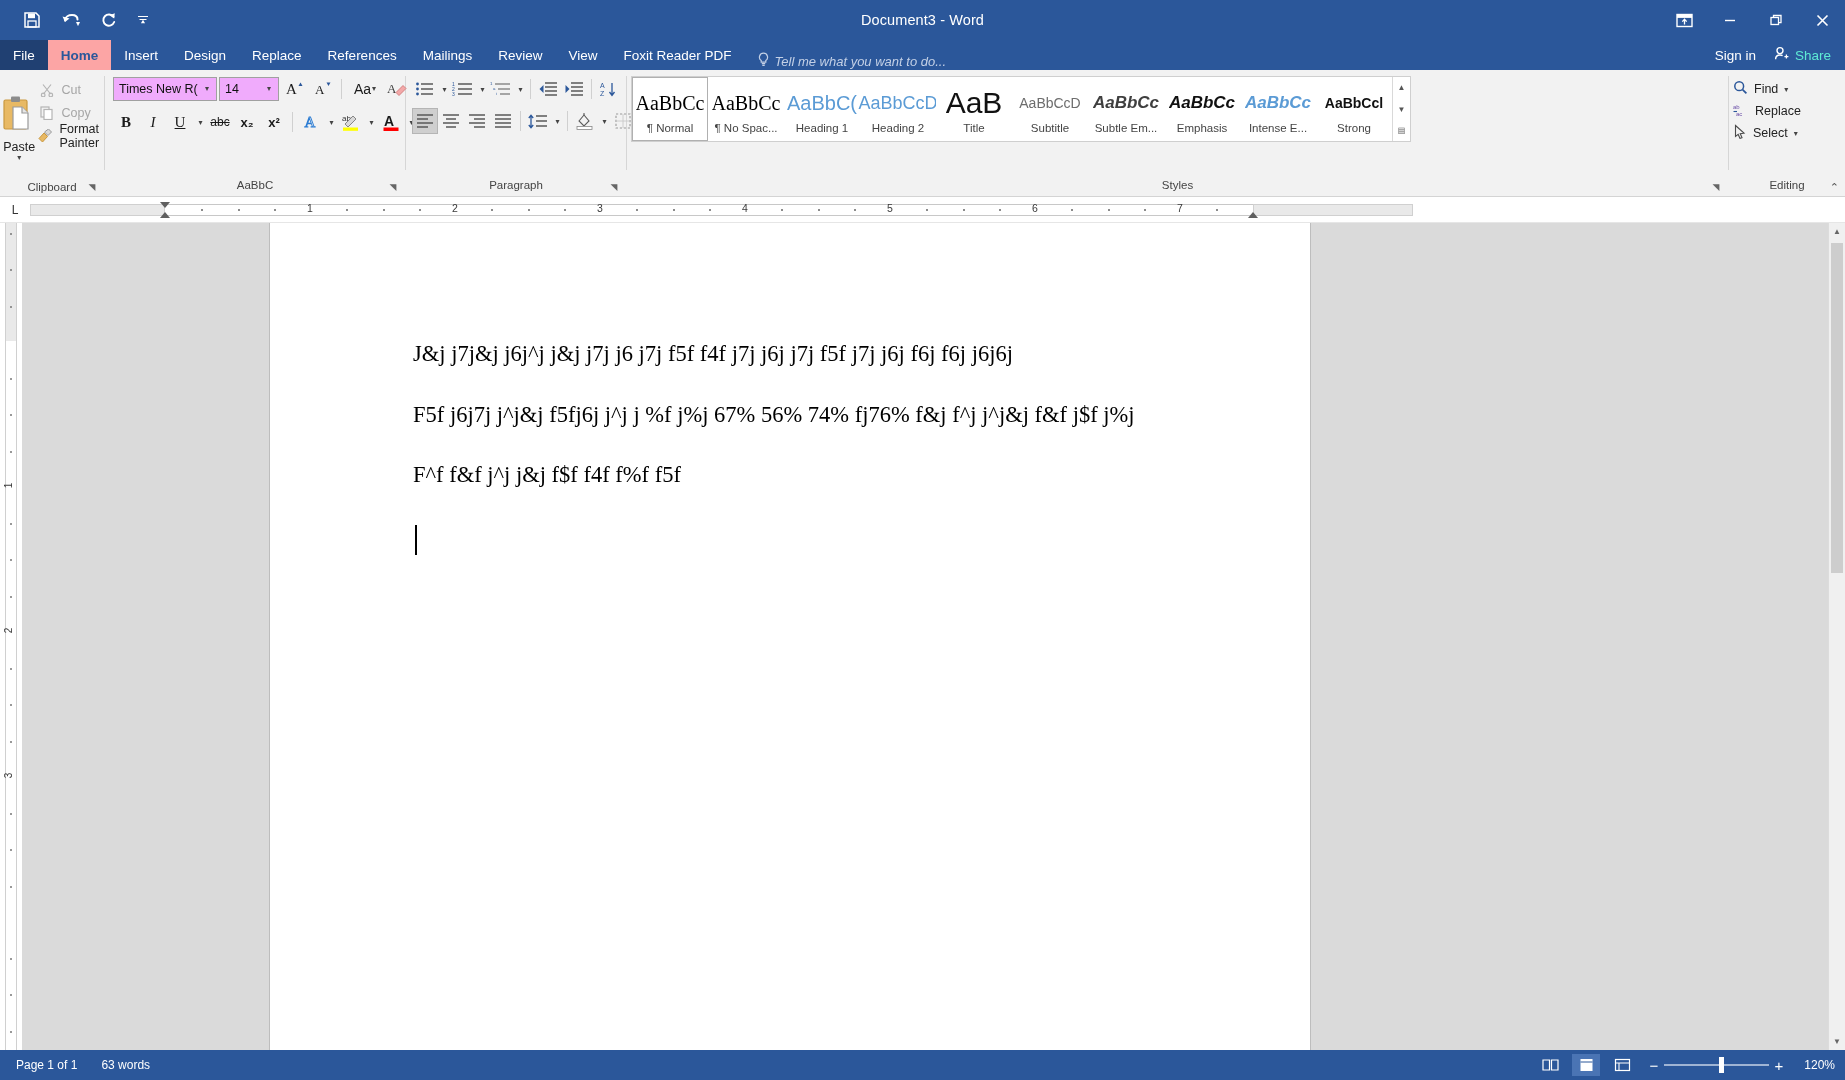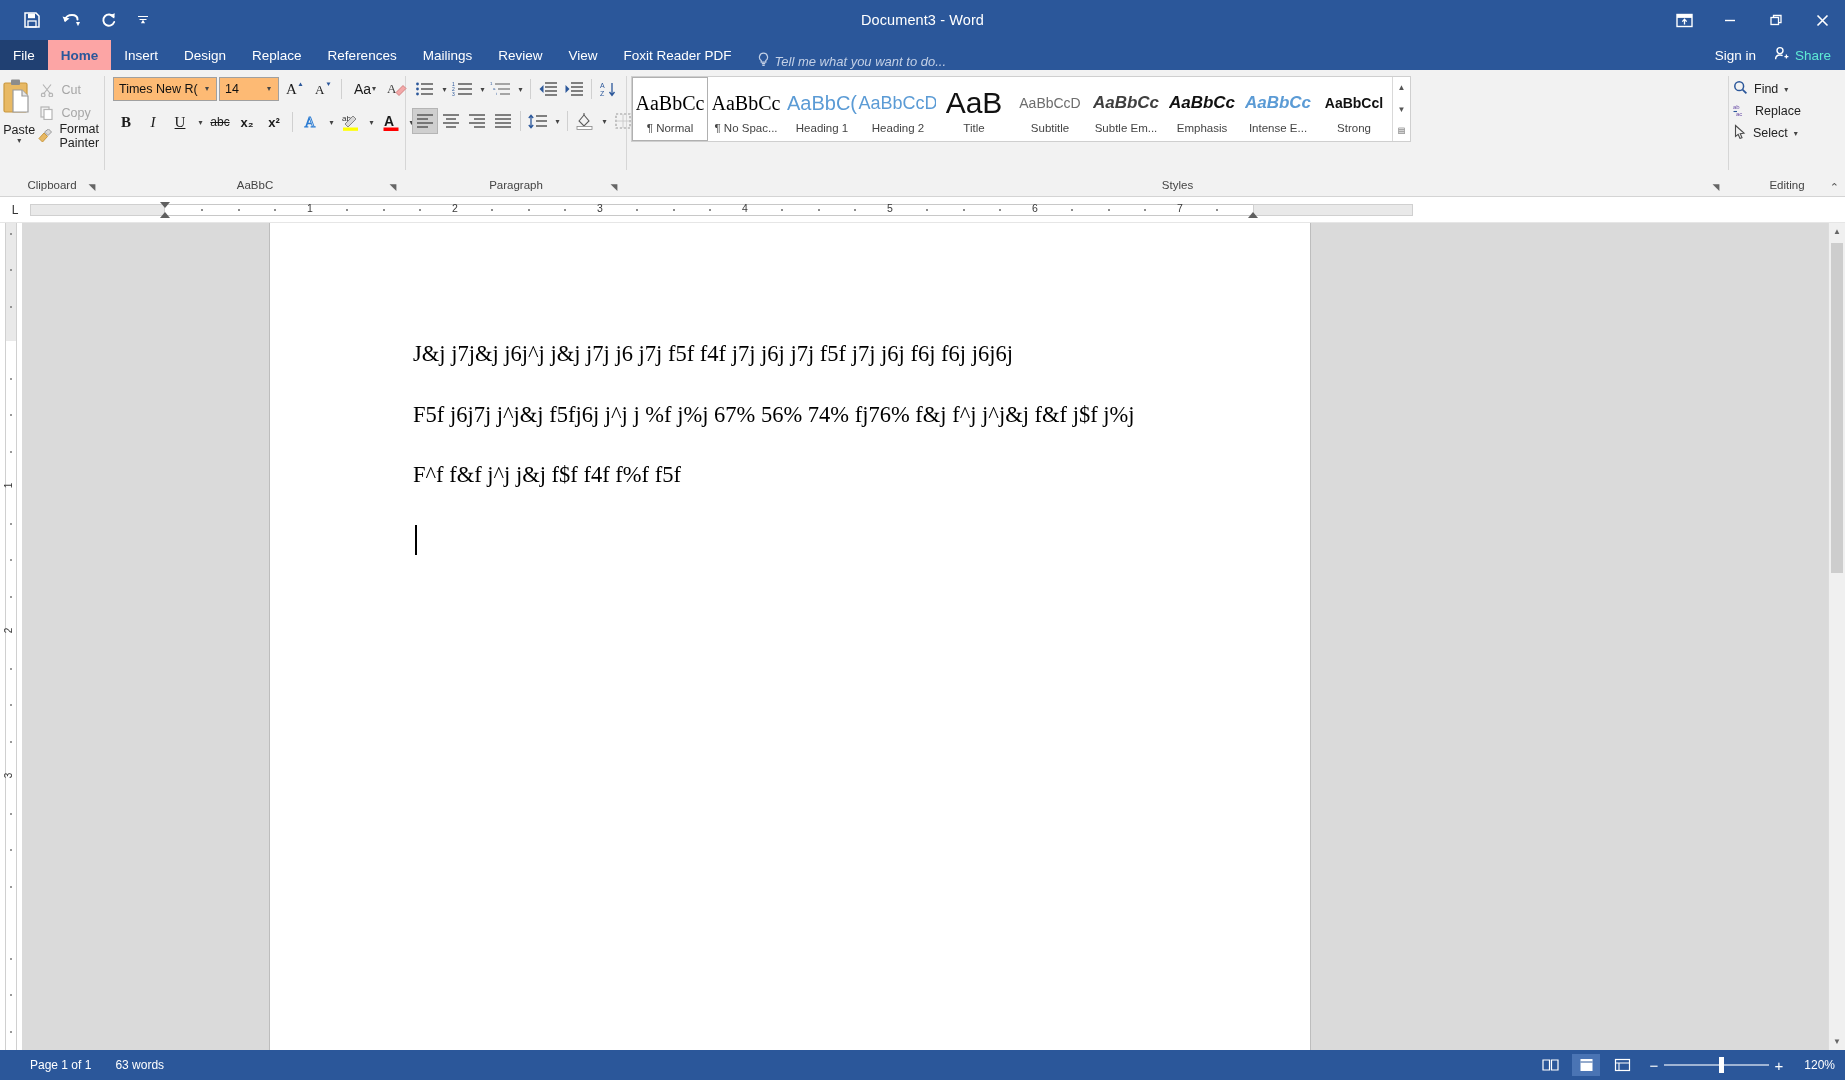--- a/index.html
+++ b/index.html
@@ -69,36 +69,36 @@
   }
   .grp-sep { width:1px; background:#d6d6d6; margin: 6px 0 26px 0; align-self: stretch; }
   .dlg {
     position:absolute; right: 6px; bottom: 3px; width: 12px; height: 12px;
     font-size: 9px; color: #666; line-height: 12px; text-align:center;
   }
 
   
   .clipboard { width: 104px; }
   .paste-btn {
-    width: 62px; margin: 0 auto; display:flex; flex-direction:column; align-items:center;
+    width: 62px; margin: 17px auto; display:flex; flex-direction:column; align-items:center;
     padding-top: 2px;
   }
   .paste-label { font-size: 12.5px; color: #222; margin-top: 1px; }
   .paste-caret { font-size: 8px; color:#444; line-height: 7px; }
   .clip-right { display:flex; flex-direction:column; gap: 4px; padding-top: 4px; }
   .clip-item { display:flex; align-items:center; gap: 6px; font-size: 12.5px; color:#a6a6a6; height: 19px; }
   .clip-item.enabled { color: #222; }
   .clip-ico { width:17px; display:flex; align-items:center; justify-content:center; }
 
   
   .fontgrp { width: 300px; }
   .fontrow1 { display:flex; align-items:center; gap: 2px; padding-left: 8px; height: 27px; }
   .fontrow2 { display:flex; align-items:center; gap: 1px; padding-left: 8px; height: 30px; margin-top: 5px; }
   .combo {
-    height: 24px; border: 1px solid #a0a0a0; background:#fdba74; display:flex; align-items:center;
+    height: 24px; border: 1px solid #a0a0a0; background:#f0abfc; display:flex; align-items:center;
     font-size: 12.5px; color:#111; padding: 0 2px 0 5px;
   }
   .combo .cv { flex:1; overflow:hidden; white-space:nowrap; }
   .combo .cc { color:#444; font-size: 8px; padding: 0 5px 0 3px; }
   .fontname { width: 104px; }
   .fontsize { width: 60px; }
   .ico-btn {
     min-width: 26px; height: 26px; display:flex; align-items:center; justify-content:center;
     font-size: 13px; color:#1a1a1a; border: 1px solid transparent; position:relative;
   }
@@ -184,21 +184,21 @@
   
   .vscroll { position:absolute; right: 0; top: 0; bottom: 0; width: 17px; background:#f0f0f0; border-left:1px solid #dcdcdc; }
   .vs-arrow { height: 17px; display:flex; align-items:center; justify-content:center; font-size: 8px; color:#666; }
   .vs-thumb { position:absolute; left: 2px; right: 2px; top: 20px; height: 330px; background:#cdcdcd; }
 
   
   .statusbar {
     height: 30px; background: #2b579a; color:#fff; display:flex; align-items:center;
     font-size: 12px; flex: 0 0 30px; position:relative;
   }
-  .sb-left { display:flex; align-items:center; gap: 24px; padding-left: 30px; }
+  .sb-left { display:flex; align-items:center; gap: 24px; padding-left: 16px; }
   .sb-right { position:absolute; right: 10px; display:flex; align-items:center; gap: 8px; }
   .view-btn { width: 28px; height: 22px; display:flex; align-items:center; justify-content:center; }
   .view-btn.active { background:#4a74b4; }
   .zoom-slider { display:flex; align-items:center; gap: 0; }
   .zs-track { width: 105px; height: 2px; background:#9fb4d4; position:relative; }
   .zs-handle { position:absolute; left: 55px; top: -7px; width: 5px; height: 16px; background:#fff; }
   .zs-sign { width: 20px; text-align:center; font-size: 15px; }
   .zoom-pct { font-size: 12px; min-width: 38px; text-align:right; padding-left: 4px;}
 </style>
 </head>

